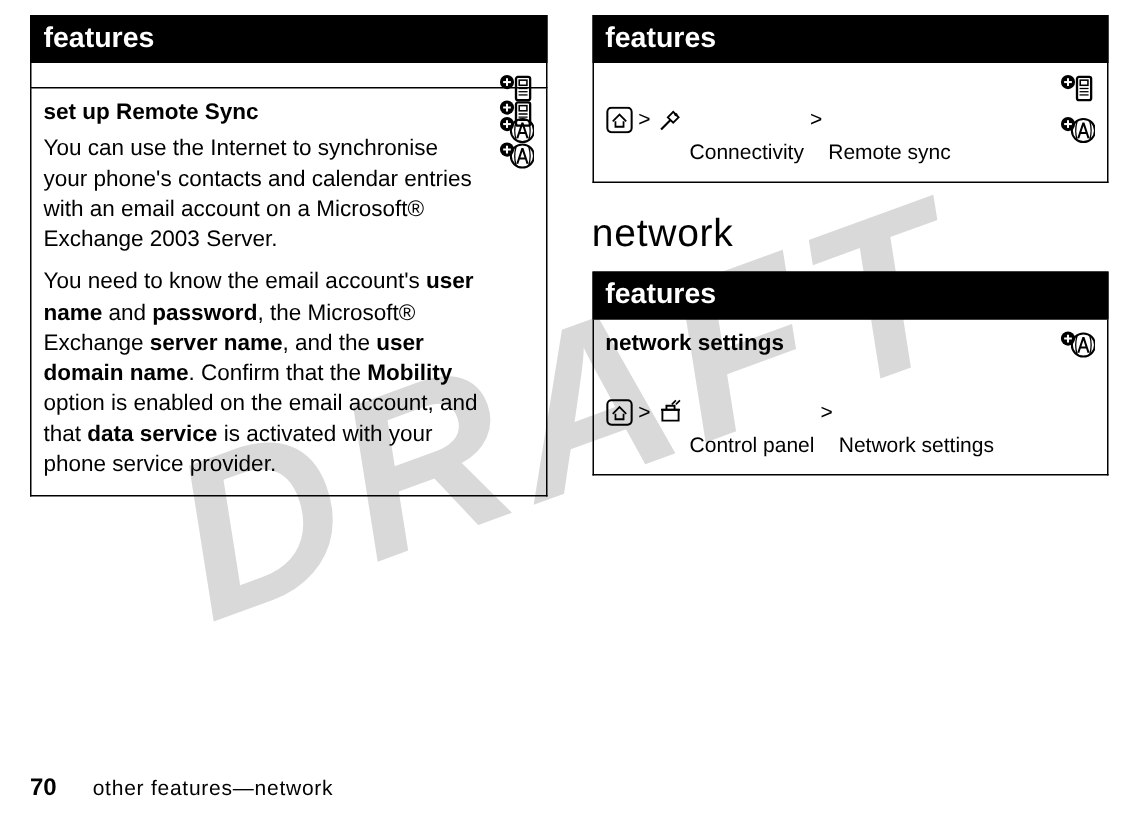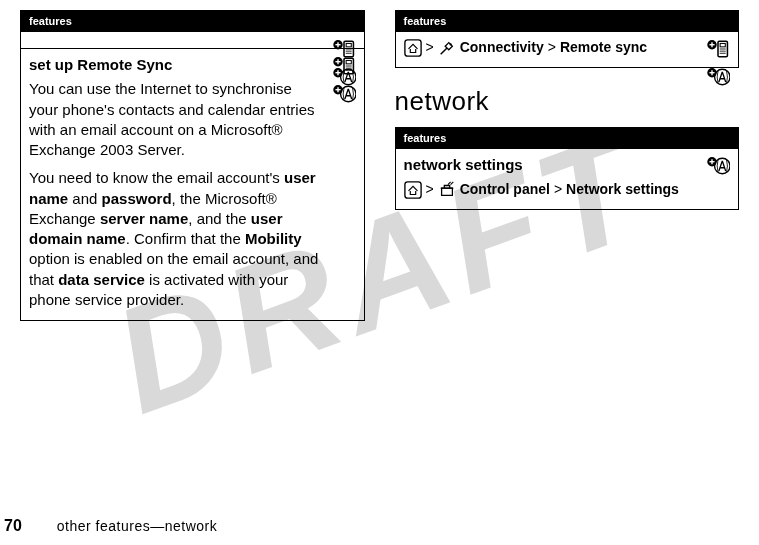--- a/index.html
+++ b/index.html
@@ -33,21 +33,21 @@
   }
   .col {
     flex: 1;
     min-width: 0;
   }
   .features-header {
     background: #000;
     color: #fff;
     font-weight: bold;
     padding: 4px 8px;
-    font-size: 11px;
+    font-size: 19px;
     border: 1px solid #000;
   }
   .feature-block {
     border: 1px solid #000;
     border-top: none;
     padding: 6px 8px 10px 8px;
     font-size: 15px;
     line-height: 1.35;
     position: relative;
   }
@@ -73,30 +73,30 @@
     margin: 18px 0 10px 0;
     letter-spacing: 0.5px;
   }
   .path-line {
     display: flex;
     align-items: center;
     flex-wrap: wrap;
     gap: 4px;
     font-size: 14px;
   }
-  .path-line .bold { font-weight: bold; }
+  .path-line .bold { font-weight: normal; margin-top: 44px; }
   .nav-icon { width: 18px; height: 18px; display: inline-block; vertical-align: middle; }
   .gt { font-size: 14px; }
   .footer {
     position: absolute;
     bottom: 10px;
-    left: 4px;
+    left: 20px;
     display: flex;
     align-items: baseline;
-    gap: 35px;
+    gap: 24px;
     z-index: 1;
     font-size: 14px;
   }
   .page-num { font-weight: bold; font-size: 16px; }
   .footer-text { letter-spacing: 0.5px; text-align: center; }
   .feature-text-wrap { padding-right: 32px; }
 </style>
 </head>
 <body>
 

